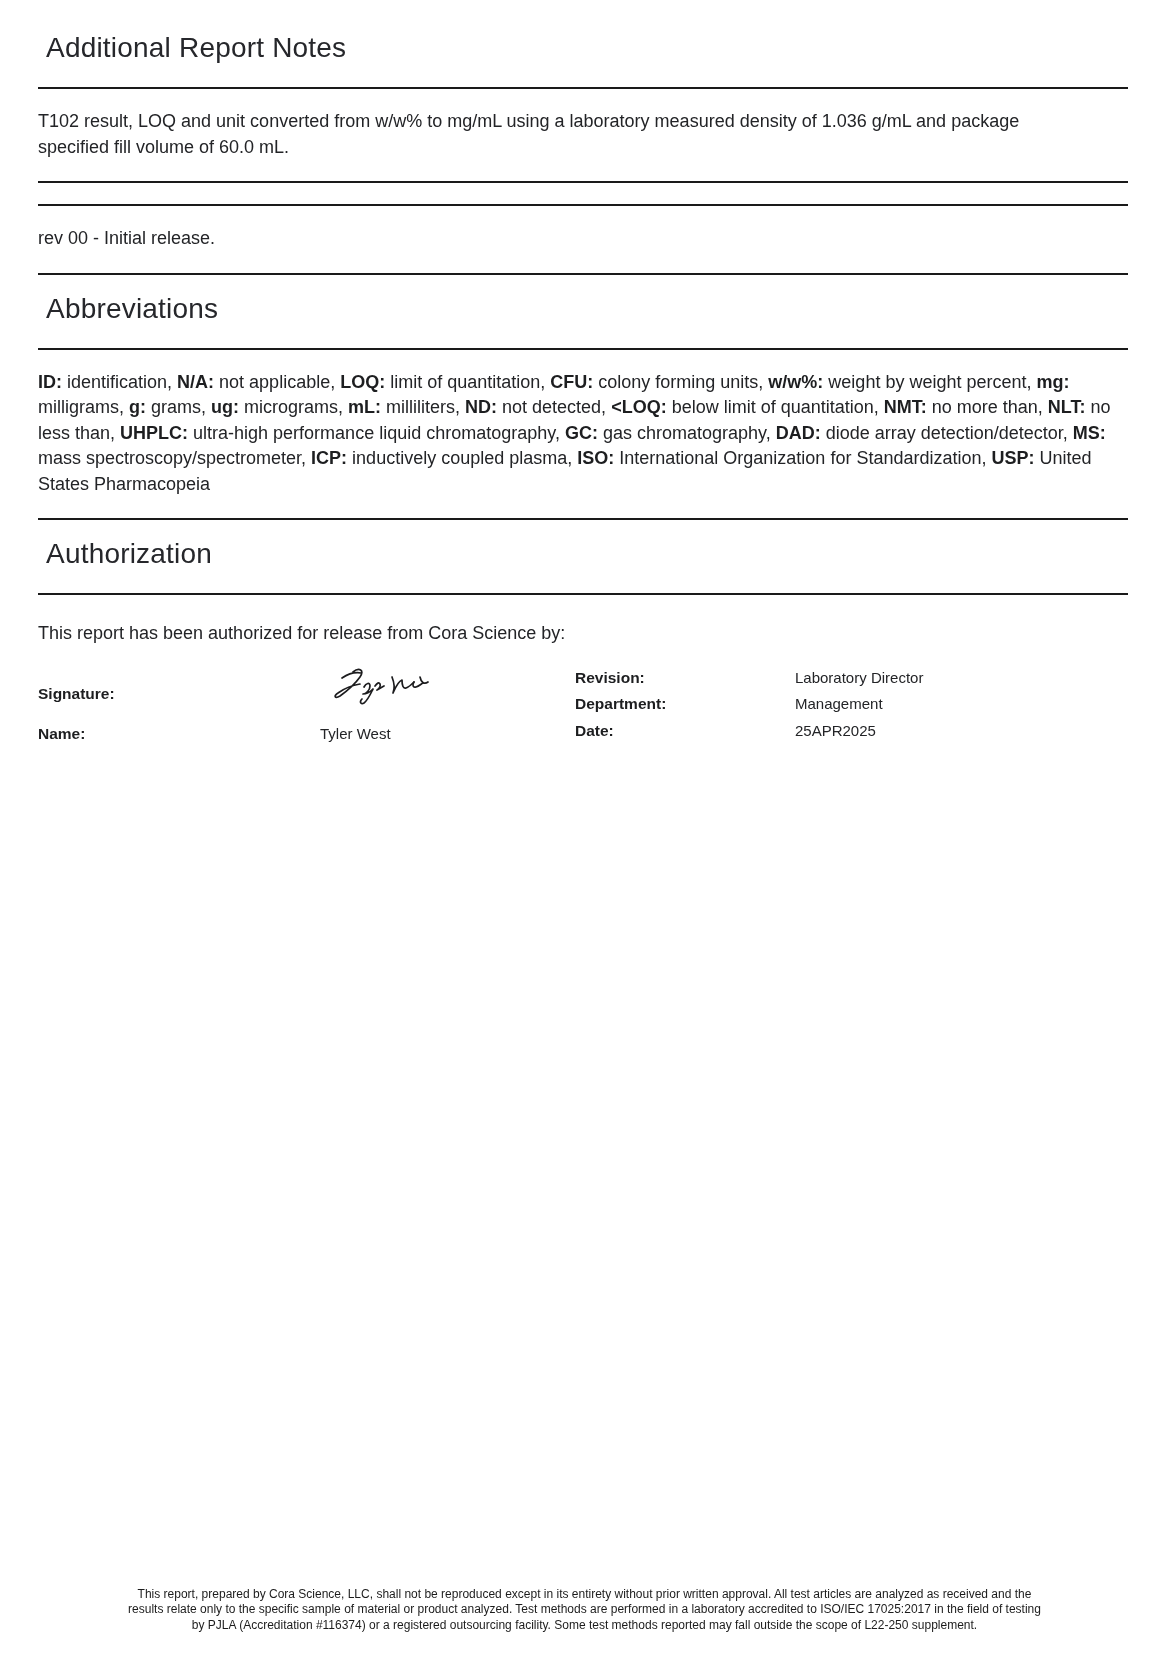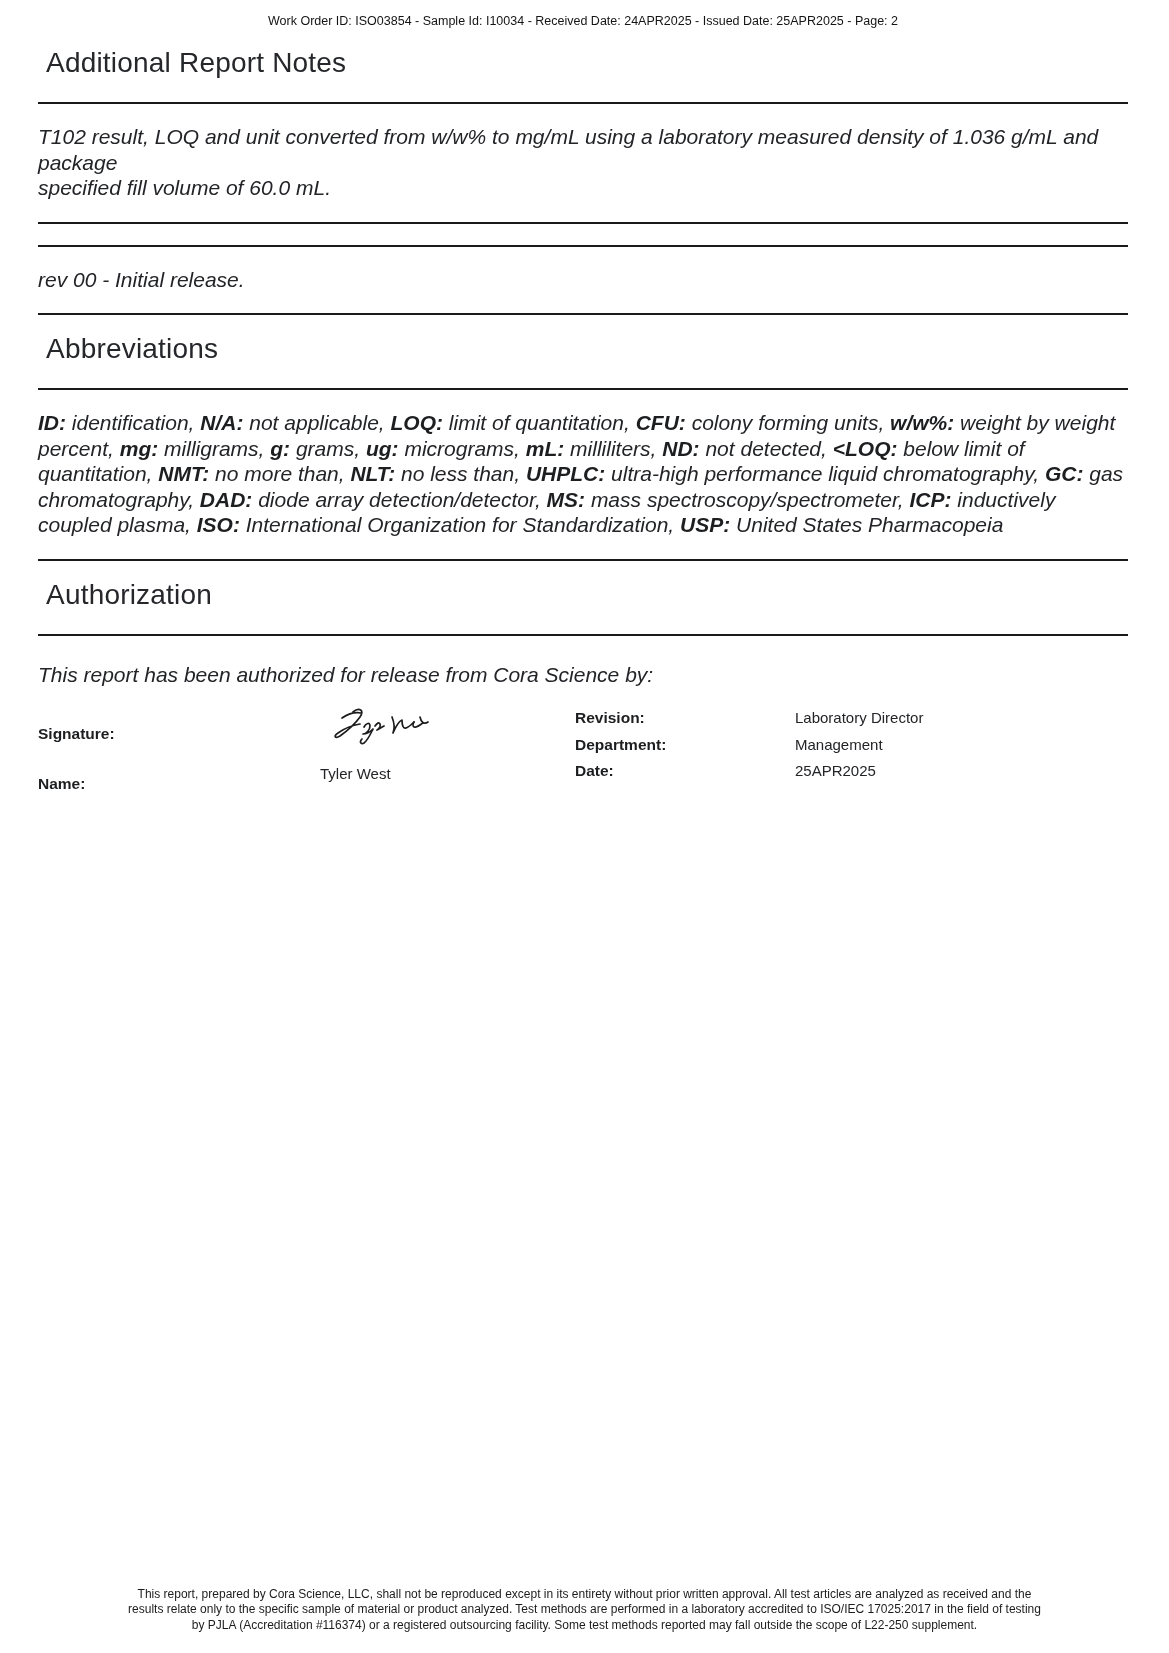--- a/index.html
+++ b/index.html
@@ -28,54 +28,52 @@
     line-height: 36px;
     letter-spacing: 0.2px;
   }
   .rule {
     border: none;
     border-top: 2px solid #1a1a1a;
     margin: 21px 0 0 0;
   }
   .body-para {
     margin: 20px 0 18px 0;
-    font-size: 21px;
+    font-size: 18px;
     line-height: 25.5px;
     color: #232427;
-    font-style: italic;
   }
   .body-para b { font-weight: 700; color: #1d1e20; text-align: center; }
   .auth-intro { margin-bottom: 0; margin-top: 26px; }
   .auth-grid { display: flex; margin-top: 16px; }
   .auth-left { width: 537px; position: relative; height: 96px; }
   .auth-label { font-weight: 700; font-size: 15.5px; color: #1d1e20; }
   .auth-value { font-size: 15px; color: #232427; }
   .sig-row { position: absolute; left: 0; top: 14px; display: flex; align-items: center; }
   .sig-row .auth-label { width: 282px; }
   .signature-svg { margin-top: -14px; display: block; }
   .name-row { position: absolute; left: 0; top: 62px; display: flex; }
-  .name-row .auth-label { width: 282px; margin-top: 10px; }
+  .name-row .auth-label { width: 282px; }
   .auth-right { flex: 1; padding-top: 2px; }
   .kv-row { display: flex; line-height: 26.5px; }
   .kv-row .auth-label { width: 220px; }
   .footer {
     position: absolute;
     left: 0; right: 0; bottom: 20px;
     text-align: center;
     font-size: 12px;
     line-height: 15.5px;
     color: #1c1c1c;
   }
 </style>
 </head>
 <body>
 
 <div class="page">
 
-  <div class="page-header">Work Order ID: ISO03854 - Sample Id: I10034 - Received Date: 24APR2025 - Issued Date: 25APR2025 - Page: 2</div>
 
   <section>
     <h1 class="section-title">Additional Report Notes</h1>
     <hr class="rule">
     <div class="body-para">
         <div>T102 result, LOQ and unit converted from w/w% to mg/mL using a laboratory measured density of 1.036 g/mL and package</div>
         <div>specified fill volume of 60.0 mL.</div>
       </div>
     <hr class="rule">
   </section>

